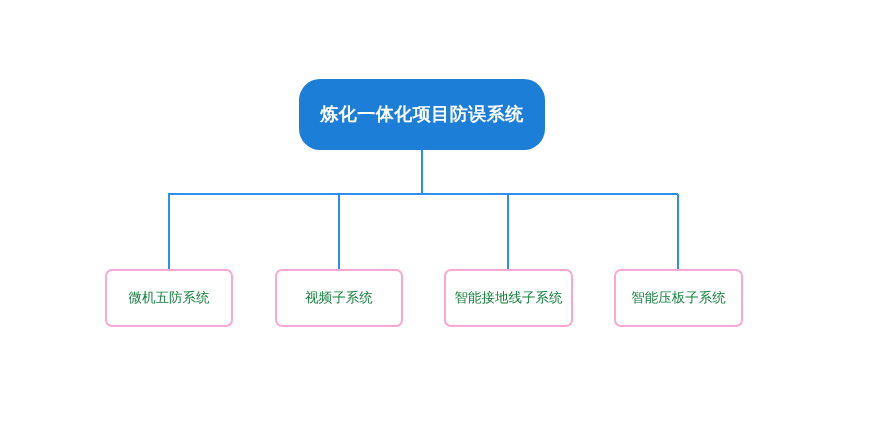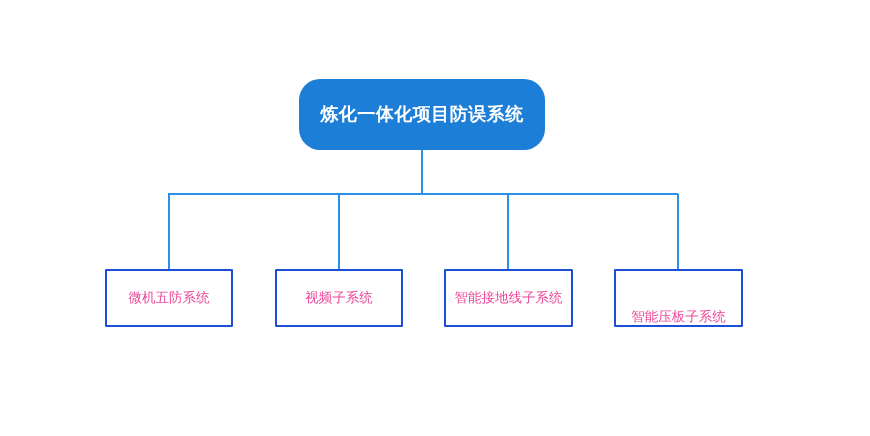--- a/index.html
+++ b/index.html
@@ -41,30 +41,30 @@
     color: #ffffff;
     font-size: 18px;
     font-weight: bold;
     letter-spacing: 0.5px;
     border-radius: 21px;
   }
   .node-child {
     top: 269px;
     height: 58px;
     background: #ffffff;
-    border: 2px solid #1d4ed8;
-    border-radius: 1px;
-    color: #ec4899;
+    border: 2px solid #f9a8d4;
+    border-radius: 7px;
+    color: #15803d;
     font-size: 13.5px;
     font-weight: normal;
   }
   .child-0 { left: 105px; width: 128px; }
   .child-1 { left: 275px; width: 128px; }
   .child-2 { left: 444px; width: 129px; }
-  .child-3 { left: 614px; width: 129px; align-items: flex-end; }
+  .child-3 { left: 614px; width: 129px; }
   .node-label {
     display: block;
     line-height: 1.2;
     white-space: nowrap;
   }
 </style>
 </head>
 <body>
 
 <div id="canvas">

